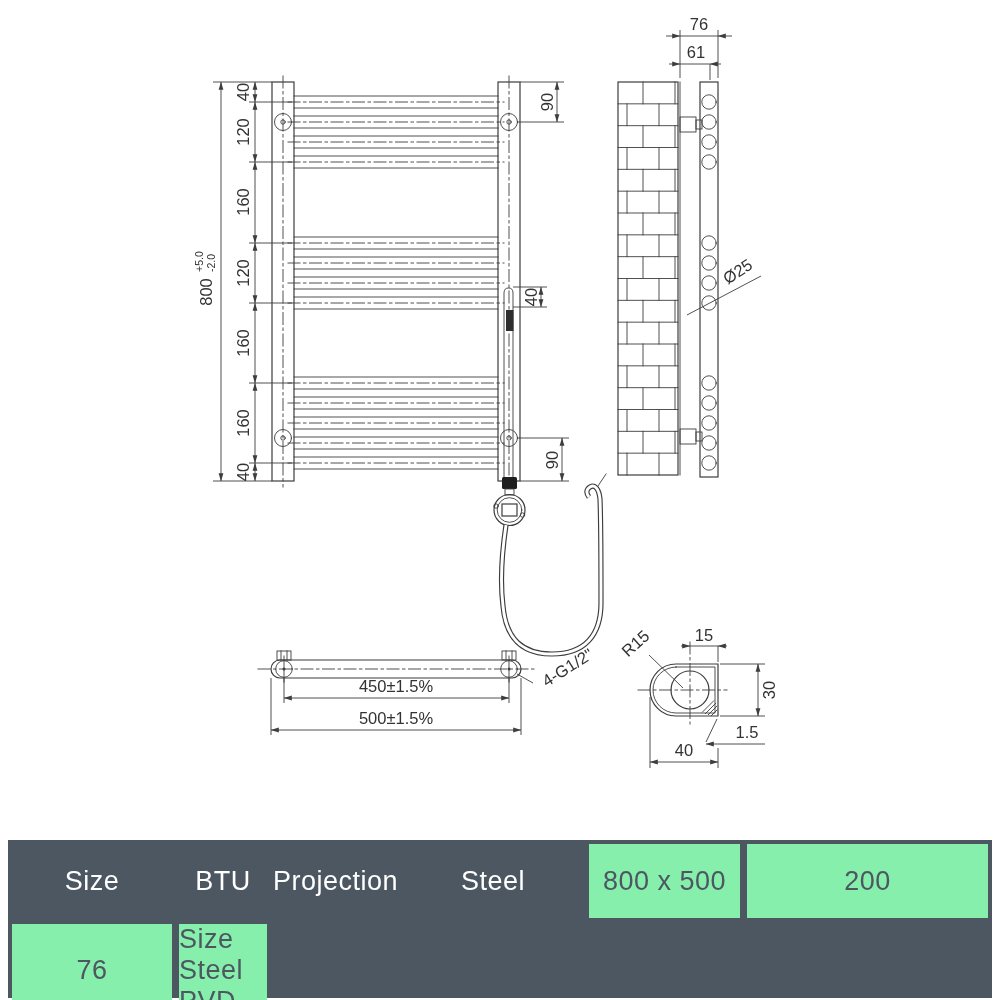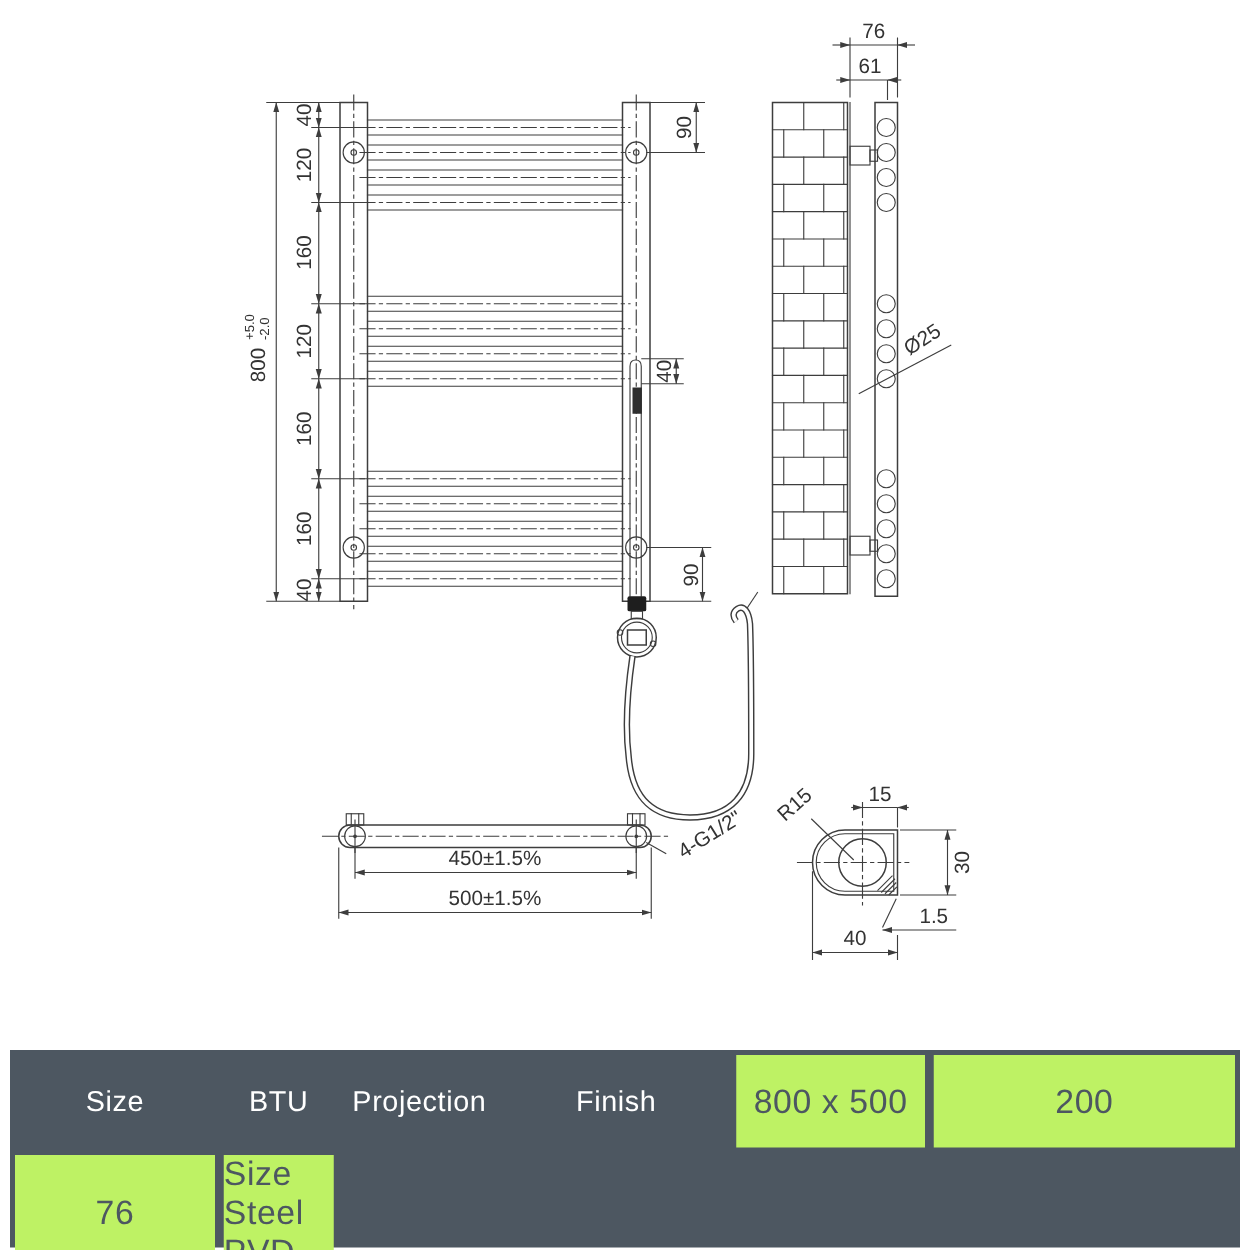--- a/index.html
+++ b/index.html
@@ -12,22 +12,22 @@
   text.d{font:16.5px "Liberation Sans",sans-serif;fill:#333;}
   text.t{font:10.5px "Liberation Sans",sans-serif;fill:#333;}
   .cableA{stroke:#3d3d3d;stroke-width:5.2;fill:none;}
   .cableB{stroke:#ffffff;stroke-width:2.9;fill:none;}
   
   .spec{position:absolute;left:8px;top:840px;width:984px;height:158px;background:#4d5761;
         box-sizing:border-box;padding:4px;display:grid;
         grid-template-columns:160px 88px 123px 178px 151px 1fr;
         grid-template-rows:74px 1fr;column-gap:7px;row-gap:6px;}
   .hcell{color:#ffffff;display:flex;align-items:center;justify-content:center;
-         font-size:23px;letter-spacing:.5px;}
-  .vcell{background:#bef264;color:#4d5761;display:flex;align-items:center;justify-content:center;
+         font-size:27px;letter-spacing:.5px;}
+  .vcell{background:#86efac;color:#4d5761;display:flex;align-items:center;justify-content:center;
          font-size:27px;letter-spacing:.5px;}
 </style>
 </head>
 <body>
 
 <svg width="1000" height="832" viewBox="0 0 1000 832">
   <defs>
     <marker id="ah" markerWidth="9" markerHeight="7" refX="7.8" refY="3.2" orient="auto-start-reverse" markerUnits="userSpaceOnUse">
       <path d="M0 0.8 L8 3.2 L0 5.6 Z" fill="#3d3d3d"></path>
     </marker>
@@ -326,18 +326,18 @@
     <line class="dim" x1="718" y1="748" x2="718" y2="768"></line>
     <line class="dim" x1="650" y1="762" x2="718" y2="762" marker-start="url(#ah)" marker-end="url(#ah)"></line>
     <text class="d" text-anchor="middle" x="684" y="756">40</text>
   </g>
 </svg>
 
 <div class="spec">
   <div class="hcell">Size</div>
   <div class="hcell">BTU</div>
   <div class="hcell">Projection</div>
-  <div class="hcell">Finish</div>
+  <div class="hcell">Steel</div>
   <div class="vcell">800 x 500</div>
   <div class="vcell">200</div>
   <div class="vcell">76</div>
   <div class="vcell">Size Steel PVD</div>
 </div>
 
 </body></html>

